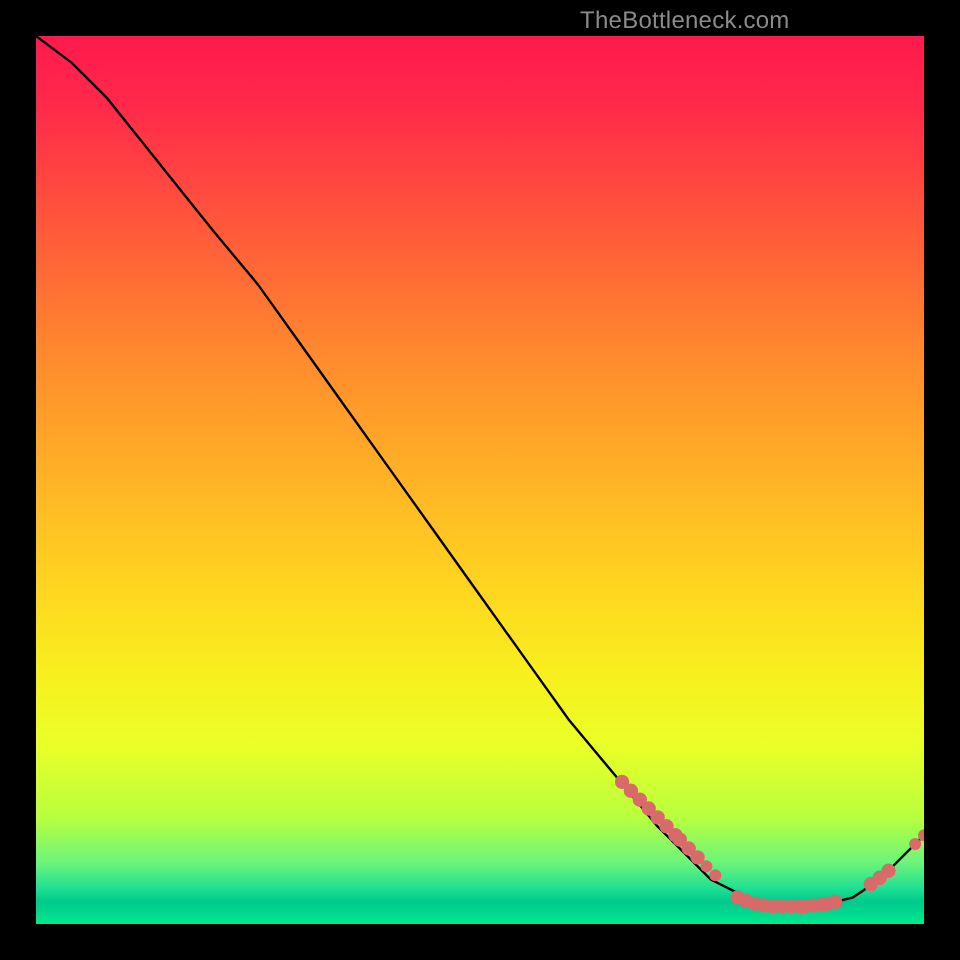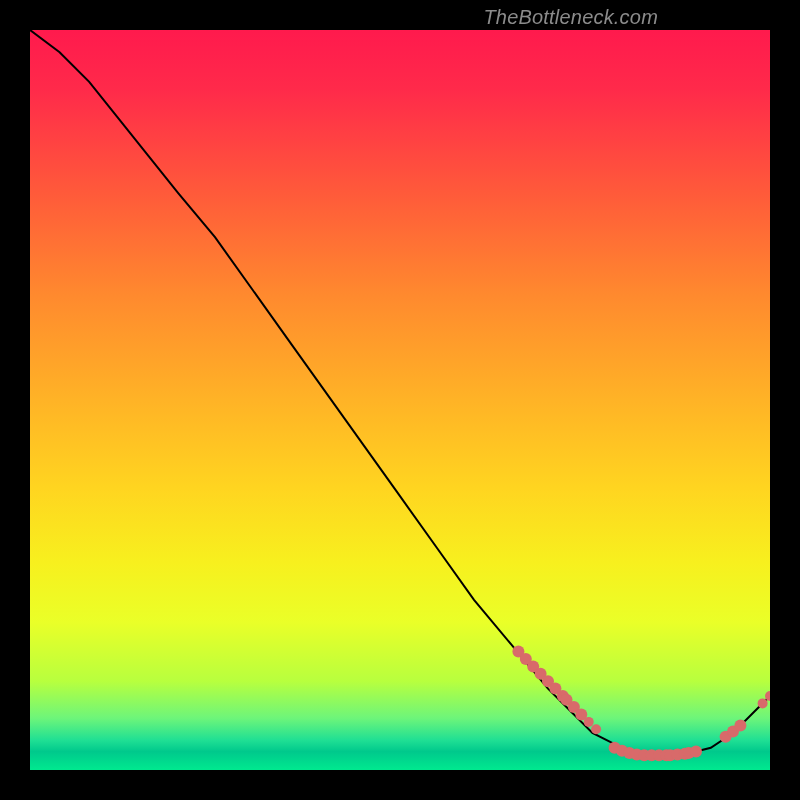--- a/index.html
+++ b/index.html
@@ -10,21 +10,20 @@
     background: #000;
     overflow: hidden;
   }
   .frame {
     position: absolute;
     left: 0;
     top: 0;
     width: 672px;
     height: 800px;
     background: #000;
-    font-style: italic;
   }
   .watermark {
     position: absolute;
     top: 6px;
     right: 14px;
     font-family: Arial, Helvetica, sans-serif;
     font-size: 20px;
     color: #8b8b8b;
     letter-spacing: 0.2px;
   }

